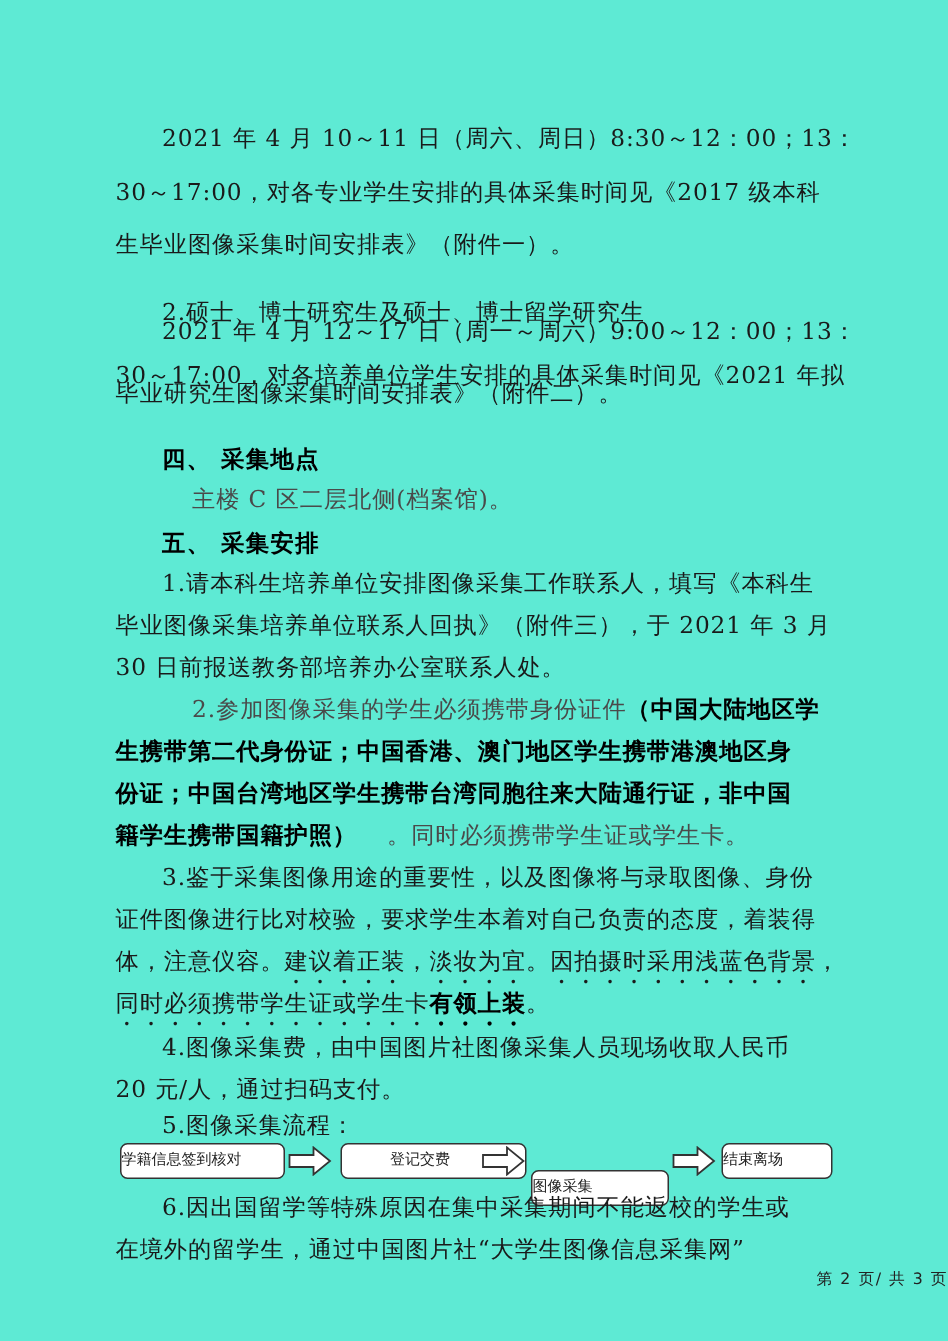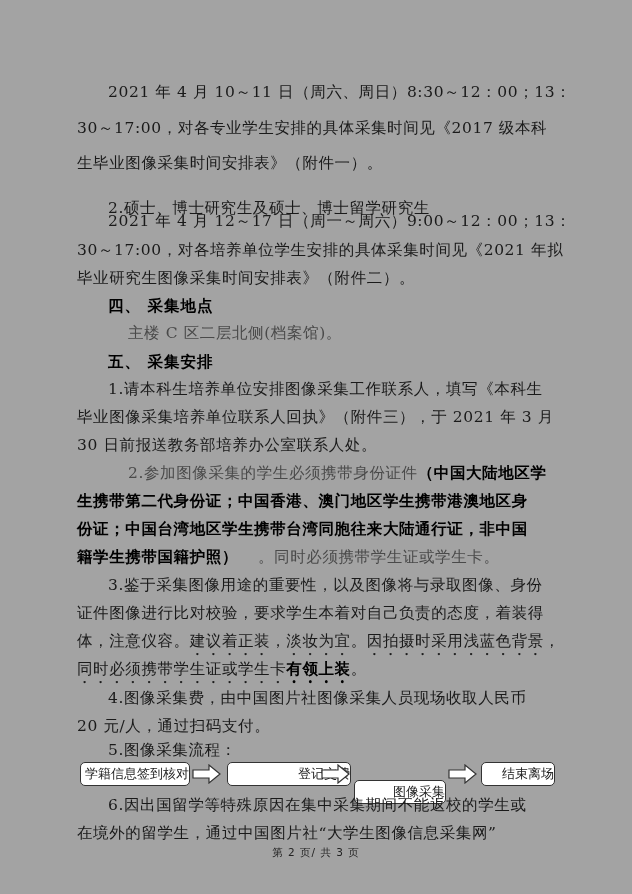--- a/index.html
+++ b/index.html
@@ -51,57 +51,57 @@
       height: 26px;
     }
     .flow-box {
       position: absolute;
       top: 0;
       height: 22px;
       border: 1px solid #333;
       border-radius: 5px;
       background: #fff;
       font-family: "DejaVu Sans", "Liberation Sans", sans-serif;
-      font-size: 13px;
+      font-size: 10px;
       line-height: 22px;
-      text-align: right;
+      text-align: left;
       color: #222;
     }
     .flow-arrow {
       position: absolute;
       top: 2px;
       width: 30px;
       height: 20px;
     }
     .footer {
       position: absolute;
       top: 846px;
       left: 0;
       width: 632px;
-      text-align: center;
+      text-align: right;
       font-family: "DejaVu Sans", "Liberation Sans", sans-serif;
       font-size: 10.5px;
       color: #222;
       letter-spacing: 1px;
     }
   </style>
 </head>
 <body>
 
 <style>
 </style>
 
-<div id="main-layout" style="position:absolute;left:0;top:0;width:632px;height:894px;background:#a3a3a3;">
+<div id="main-layout" style="position:absolute;left:0;top:0;width:632px;height:894px;background:#5eead4;">
   <div class="line indent" style="top:82px">2021 年 4 月 10～11 日（周六、周日）8:30～12：00；13：</div>
   <div class="line" style="top:118px">30～17:00，对各专业学生安排的具体采集时间见《2017 级本科</div>
   <div class="line" style="top:153px">生毕业图像采集时间安排表》（附件一）。</div>
   <div class="line indent" style="top:198px">2.硕士、博士研究生及硕士、博士留学研究生</div>
   <div class="line indent" style="top:211px">2021 年 4 月 12～17 日（周一～周六）9:00～12：00；13：</div>
   <div class="line" style="top:240px">30～17:00，对各培养单位学生安排的具体采集时间见《2021 年拟</div>
-  <div class="line" style="top:268px">毕业研究生图像采集时间安排表》（附件二）。</div>
+  <div class="line" style="top:252px">毕业研究生图像采集时间安排表》（附件二）。</div>
 
   <div class="line indent heading" style="top:296px">四、 采集地点</div>
   <div class="line indent muted" style="top:323px">主楼 C 区二层北侧(档案馆)。</div>
   <div class="line indent heading" style="top:352px">五、 采集安排</div>
 
   <div class="line indent" style="top:379px">1.请本科生培养单位安排图像采集工作联系人，填写《本科生</div>
   <div class="line" style="top:407px">毕业图像采集培养单位联系人回执》（附件三），于 2021 年 3 月</div>
   <div class="line" style="top:435px">30 日前报送教务部培养办公室联系人处。</div>
 
   <div class="line indent" style="top:463px"><span class="muted">2.参加图像采集的学生必须携带身份证件</span><span class="bold">（中国大陆地区学</span></div>

